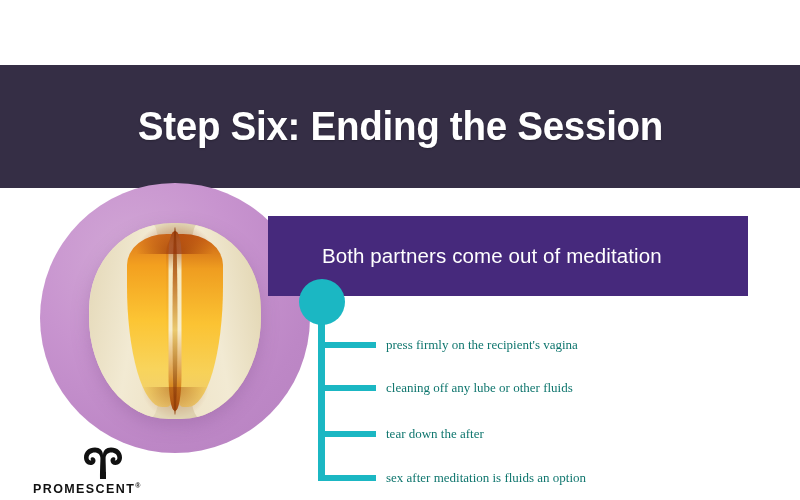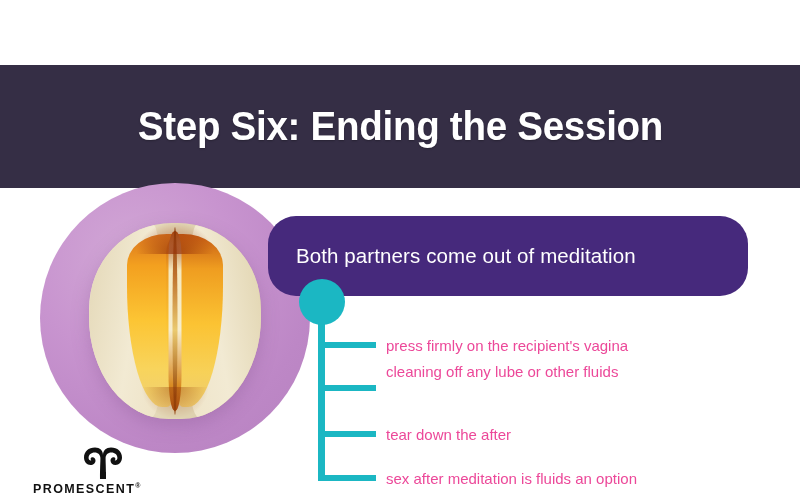--- a/index.html
+++ b/index.html
@@ -151,22 +151,21 @@
     position: absolute;
     left: 268px;
     top: 188px;
     width: 480px;
     height: 80px;
     background: #46297c;
     z-index: 7;
     display: flex;
     align-items: center;
     box-sizing: border-box;
-    padding-left: 28px;
-    border-radius: 28px;
+    padding-left: 54px;
   }
   .statement-text {
     color: #ffffff;
     font-size: 20.5px;
     font-weight: normal;
     letter-spacing: 0.1px;
     white-space: nowrap;
   }
 
   
@@ -203,24 +202,25 @@
   .bullets {
     position: absolute;
     left: 386px;
     top: 296px;
     width: 400px;
     z-index: 8;
   }
   .bullet-item {
     position: absolute;
     left: 0;
-    color: #ec4899;
-    font-size: 15px;
+    color: #0f766e;
+    font-size: 13px;
     white-space: nowrap;
     line-height: 1;
+    font-family: Liberation Serif, serif;
   }
 
   
   .logo {
     position: absolute;
     left: 33px;
     top: 418px;
     z-index: 10;
     width: 140px;
   }
@@ -270,21 +270,21 @@
 
   <div class="connector-dot"></div>
   <div class="connector-stem"></div>
   <div class="branch" style="top:314px;"></div>
   <div class="branch" style="top:357px;"></div>
   <div class="branch" style="top:403px;"></div>
   <div class="branch" style="top:447px;"></div>
 
   <div class="bullets">
     <div class="bullet-item" style="top:14px;">press firmly on the recipient's vagina</div>
-    <div class="bullet-item" style="top:40px;">cleaning off any lube or other fluids</div>
+    <div class="bullet-item" style="top:57px;">cleaning off any lube or other fluids</div>
     <div class="bullet-item" style="top:103px;">tear down the after</div>
     <div class="bullet-item" style="top:147px;">sex after meditation is fluids an option</div>
   </div>
 
   <div class="logo">
     <svg class="logo-mark" width="54" height="34" viewBox="0 0 54 34">
       <path d="M27 33 C27 20 27 14 27 9
                C27 4.5 24 1.5 19 1.5
                C12.5 1.5 8 5.5 8 11.5
                C8 16 11 19 14.5 19

